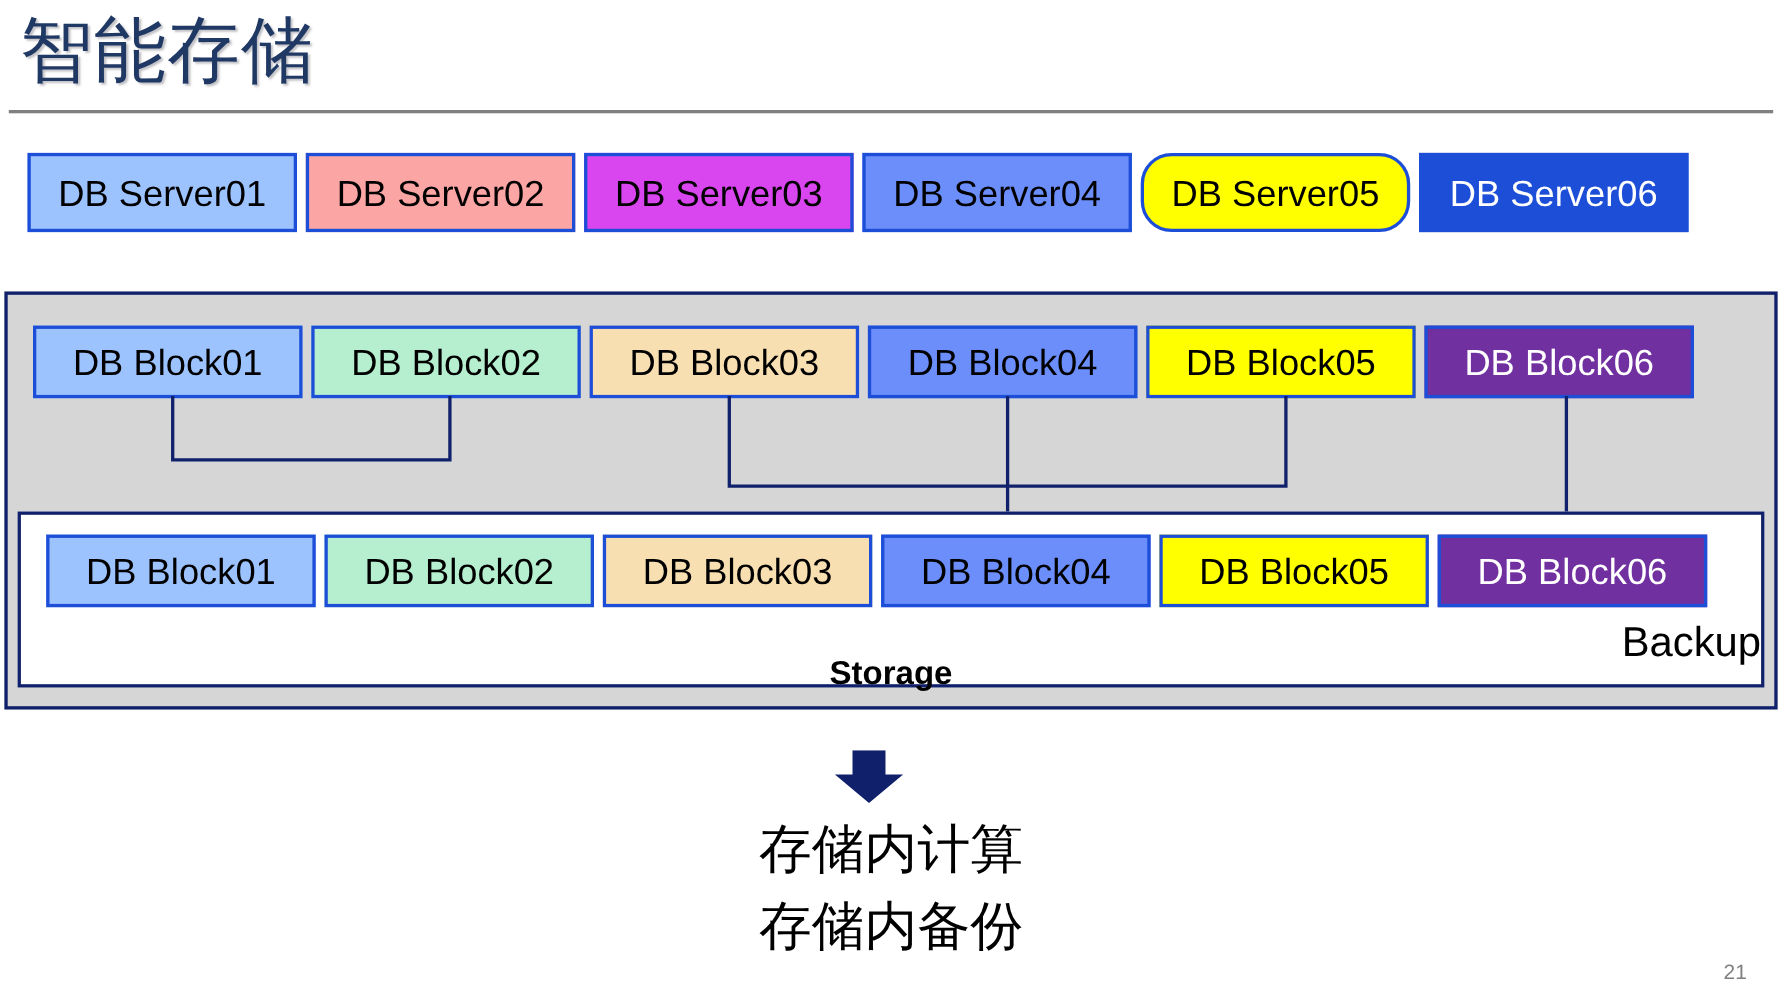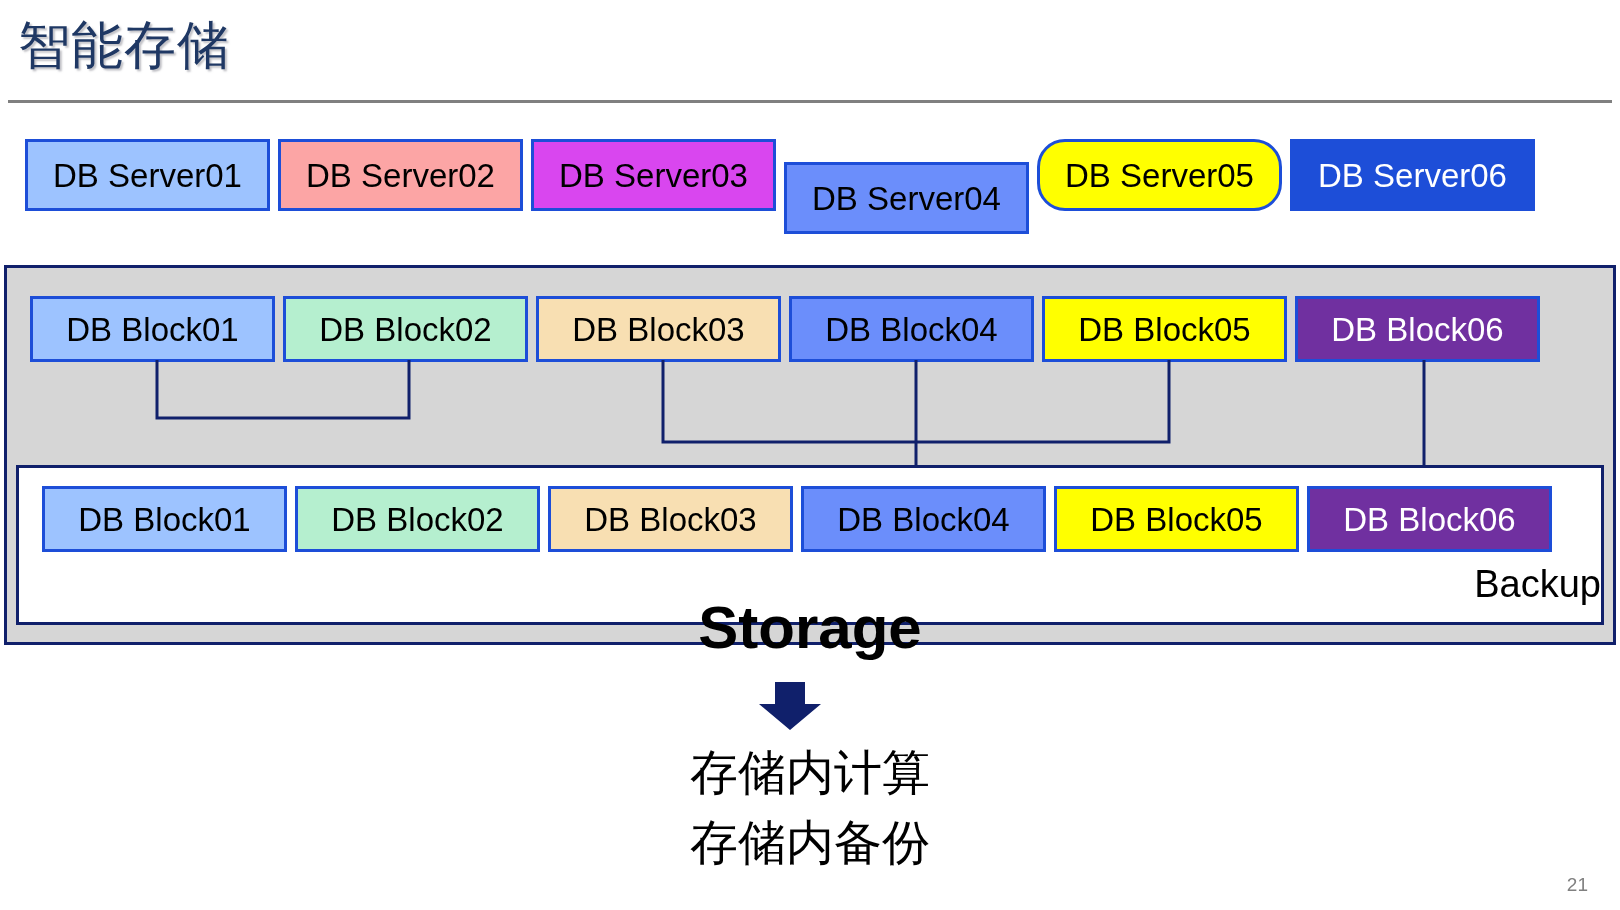--- a/index.html
+++ b/index.html
@@ -16,21 +16,21 @@
     height: 910px;
     background: #ffffff;
     overflow: hidden;
   }
 
   
   #slide-title {
     position: absolute;
     left: 18px;
     top: 6px;
-    font-size: 52px;
+    font-size: 66px;
     line-height: 78px;
     font-weight: 400;
     color: #1F3864;
     letter-spacing: 1px;
     text-shadow: 2px 2px 2px rgba(140,140,150,0.55);
     white-space: nowrap;
   }
   #title-rule {
     position: absolute;
     left: 8px;
@@ -72,21 +72,21 @@
     height: 380px;
     background: #D6D6D6;
     border: 3px solid #10206B;
   }
   #storage-label {
     position: absolute;
     left: 0;
     top: 330px;
     width: 100%;
     text-align: center;
-    font-size: 60px;
+    font-size: 30px;
     font-weight: bold;
     color: #000000;
     line-height: 1;
   }
 
   
   #block-row-1 {
     position: absolute;
     left: 0; top: 28px;
     width: 100%; height: 66px;
@@ -163,21 +163,21 @@
   <div id="server-row" class="server-row">
       <div class="node" style="left: 25px; width: 245px; background: rgb(157, 195, 255); color: rgb(0, 0, 0);">
         <span>DB Server01</span>
       </div>
       <div class="node" style="left: 278px; width: 245px; background: #fca5a5; color: rgb(0, 0, 0);">
         <span>DB Server02</span>
       </div>
       <div class="node" style="left: 531px; width: 245px; background: #d946ef; color: rgb(0, 0, 0);">
         <span>DB Server03</span>
       </div>
-      <div class="node" style="left: 784px; width: 245px; background: rgb(107, 142, 251); color: rgb(0, 0, 0); margin-top: 23px;">
+      <div class="node" style="left: 784px; width: 245px; background: rgb(107, 142, 251); color: rgb(0, 0, 0);">
         <span>DB Server04</span>
       </div>
       <div class="node" style="left: 1037px; width: 245px; background: rgb(255, 255, 0); color: rgb(0, 0, 0); border-radius: 28px;">
         <span>DB Server05</span>
       </div>
       <div class="node" style="left: 1290px; width: 245px; background: #1d4ed8; color: rgb(255, 255, 255);">
         <span>DB Server06</span>
       </div>
     </div>
 

